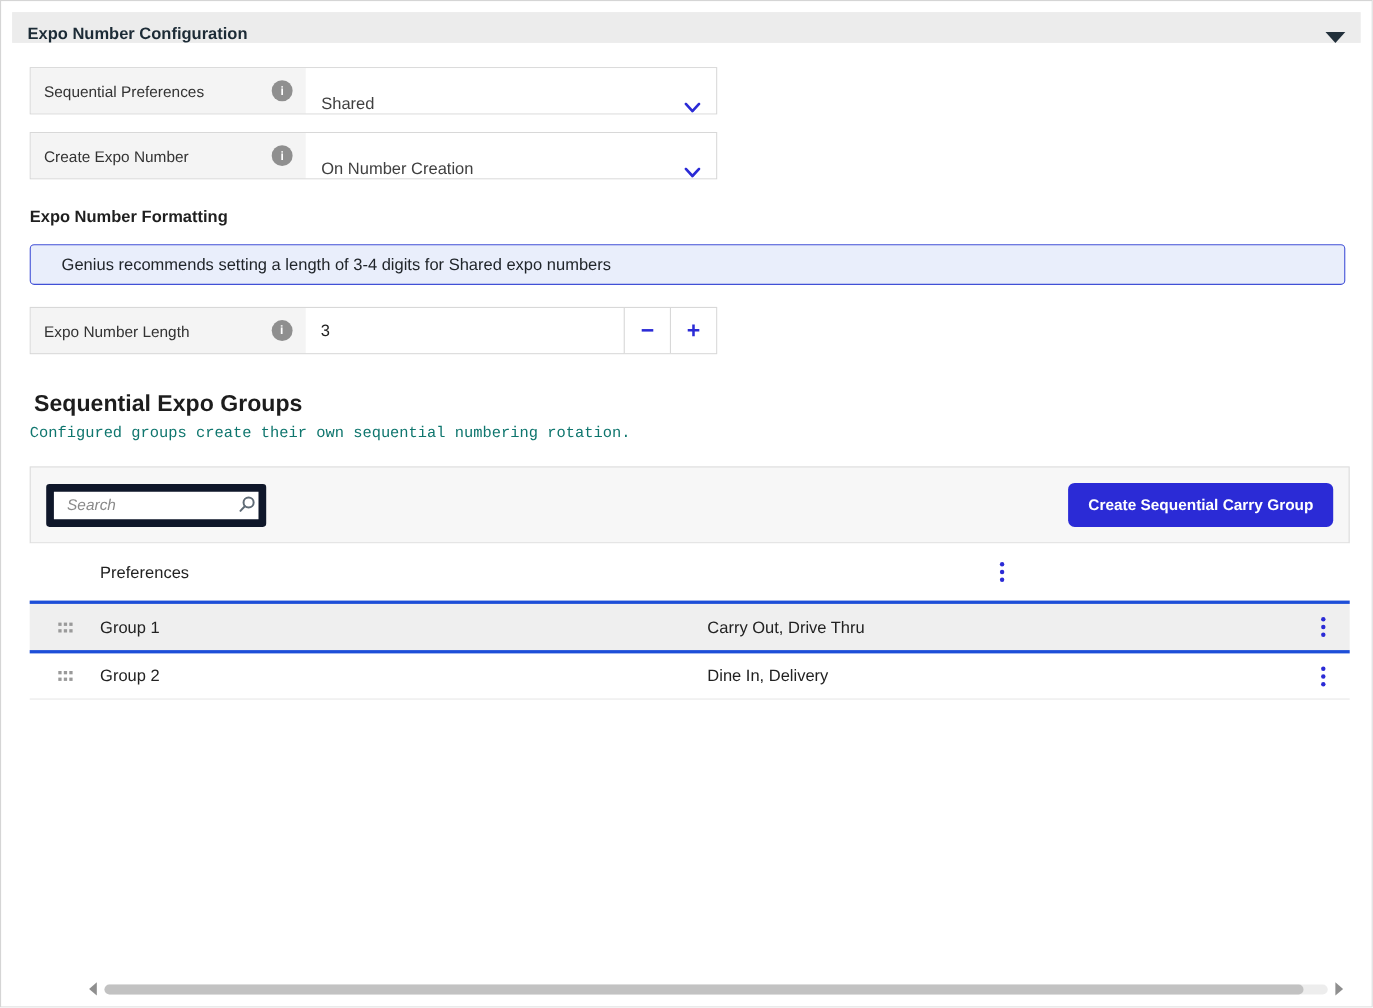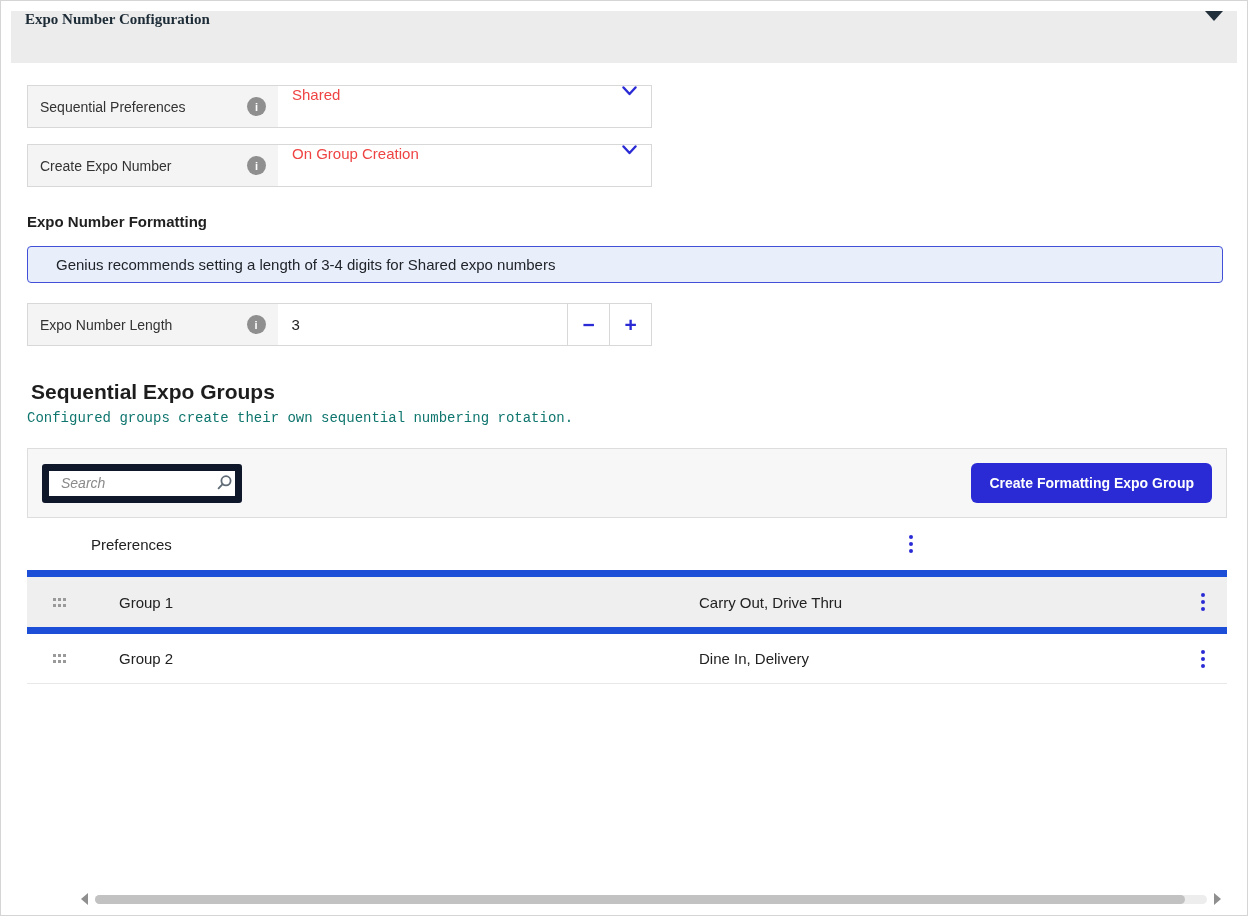--- a/index.html
+++ b/index.html
@@ -10,26 +10,25 @@
     position: relative;
     width: 1248px; height: 916px;
     border: 1px solid #d5d5d5;
     background: #ffffff;
     overflow: hidden;
   }
 
   
   .panel-header {
     margin: 10px 10px 0 10px;
-    height: 52px;
+    height: 28px;
     background: #ececec;
-    display: flex; align-items: flex-start; justify-content: space-between;
+    display: flex; align-items: flex-end; justify-content: space-between;
     padding: 0 14px;
     cursor: pointer;
-    font-family: Liberation Serif, serif;
   }
   .panel-title { font-size: 15px; font-weight: bold; color: #1c2b36; }
   .collapse-caret {
     width: 0; height: 0;
     border-left: 9px solid transparent;
     border-right: 9px solid transparent;
     border-top: 10px solid #22303b;
     display: inline-block;
   }
 
@@ -53,23 +52,23 @@
   }
   .info-icon {
     width: 19px; height: 19px; border-radius: 50%;
     background: #8f8f8f; color: #ffffff;
     font-size: 11px; font-weight: bold;
     display: flex; align-items: center; justify-content: center;
     cursor: pointer; flex: 0 0 auto;
   }
   .select-cell {
     flex: 1;
-    display: flex; align-items: flex-start; justify-content: space-between;
+    display: flex; align-items: flex-end; justify-content: space-between;
     padding: 0 14px;
-    font-size: 15px; color: #ef4444;
+    font-size: 15px; color: #404040;
     cursor: pointer;
     background: #ffffff;
   }
   .chev-down { flex: 0 0 auto; }
 
   .subheading { font-size: 15px; font-weight: bold; color: #1f1f1f; margin: 26px 0 16px 0; }
 
   .banner {
     width: 1196px;
     border: 1px solid #4150d6;
@@ -131,21 +130,21 @@
   }
 
   
   .grid-row {
     display: grid;
     grid-template-columns: 64px 552px 1fr 48px;
     align-items: center;
     width: 1200px;
   }
   .thead { height: 52px; font-size: 15px; color: #222222; background: #ffffff; }
-  .trow { height: 57px; font-size: 15px; color: #222222; border-top: 7px solid #1d4ed8; gap: 28px; }
+  .trow { height: 45px; font-size: 15px; color: #222222; border-top: 3px solid #1d4ed8; }
   .trow.alt { background: #efefef; }
   .trow:last-child { border-bottom: 1px solid #e8e8e8; }
   .drag-cell { display: flex; align-items: center; justify-content: center; cursor: grab; }
   .kebab-cell { display: flex; align-items: center; justify-content: center; cursor: pointer; }
   .kebab-dots {
     width: 4px; height: 4px; border-radius: 50%;
     background: #2b2bd6;
     box-shadow: 0 -7px 0 #2b2bd6, 0 7px 0 #2b2bd6;
     display: inline-block;
   }
@@ -200,21 +199,21 @@
     </div>
 
     <div class="field-row">
       <div class="label-cell">
         <span>Create Expo Number</span>
         <span class="info-icon">
             <span>i</span>
           </span>
       </div>
       <div class="select-cell">
-        <span>On Group Creation</span>
+        <span>On Number Creation</span>
         <svg class="chev-down" width="15" height="10" viewBox="0 0 15 10">
             <path d="M1.5 1.5 L7.5 8 L13.5 1.5" fill="none" stroke="#2b2bd6" stroke-width="2.4" stroke-linecap="round" stroke-linejoin="round"></path>
           </svg>
       </div>
     </div>
 
     <div class="subheading">Expo Number Formatting</div>
 
     <div class="banner">Genius recommends setting a length of 3-4 digits for Shared expo numbers</div>
 
@@ -234,21 +233,21 @@
     <div class="section-subtitle">Configured groups create their own sequential numbering rotation.</div>
 
     <div class="toolbar">
       <div class="search-box">
         <input type="text" placeholder="Search" style="">
         <svg class="search-icon" width="17" height="17" viewBox="0 0 17 17">
             <circle cx="10" cy="6.8" r="4.6" fill="none" stroke="#5f6b76" stroke-width="1.8"></circle>
             <line x1="6.6" y1="10.2" x2="2.6" y2="14.4" stroke="#5f6b76" stroke-width="1.8" stroke-linecap="round"></line>
           </svg>
       </div>
-      <button class="create-btn">Create Formatting Expo Group</button>
+      <button class="create-btn">Create Sequential Carry Group</button>
     </div>
 
     <div>
       <div class="grid-row thead">
         <div></div>
         <div>Preferences</div>
         <div class="kebab-cell">
             <span class="kebab-dots"></span>
           </div>
       </div>

